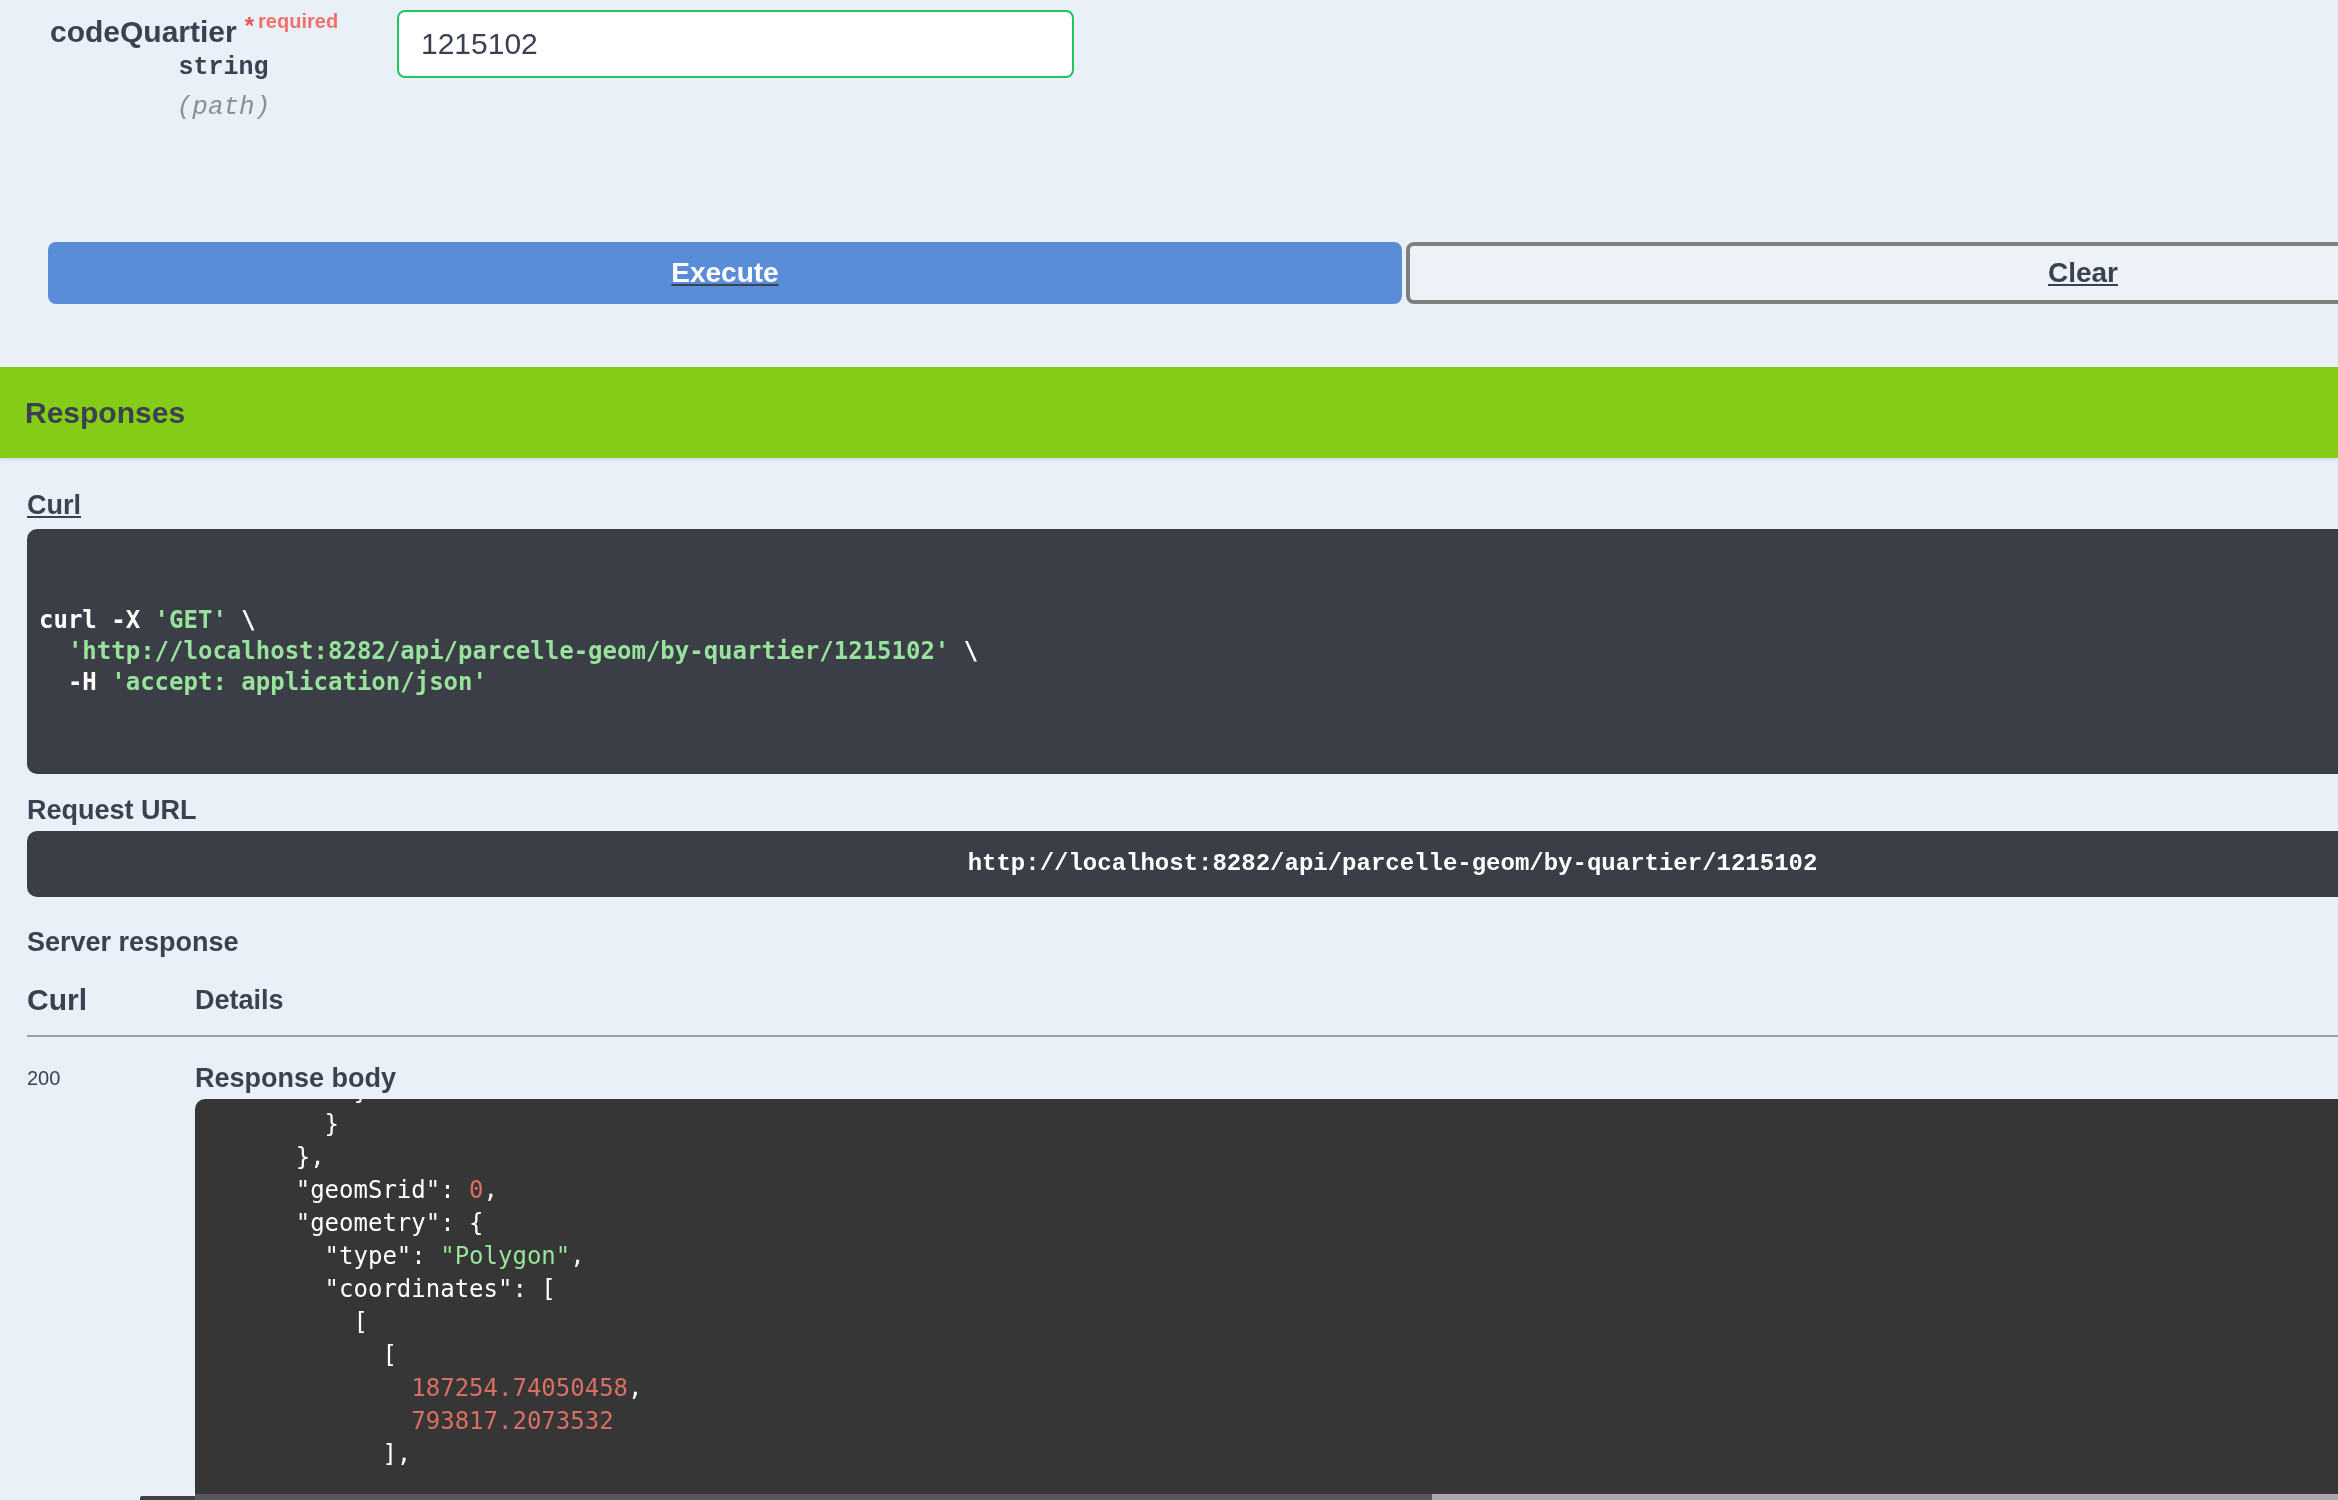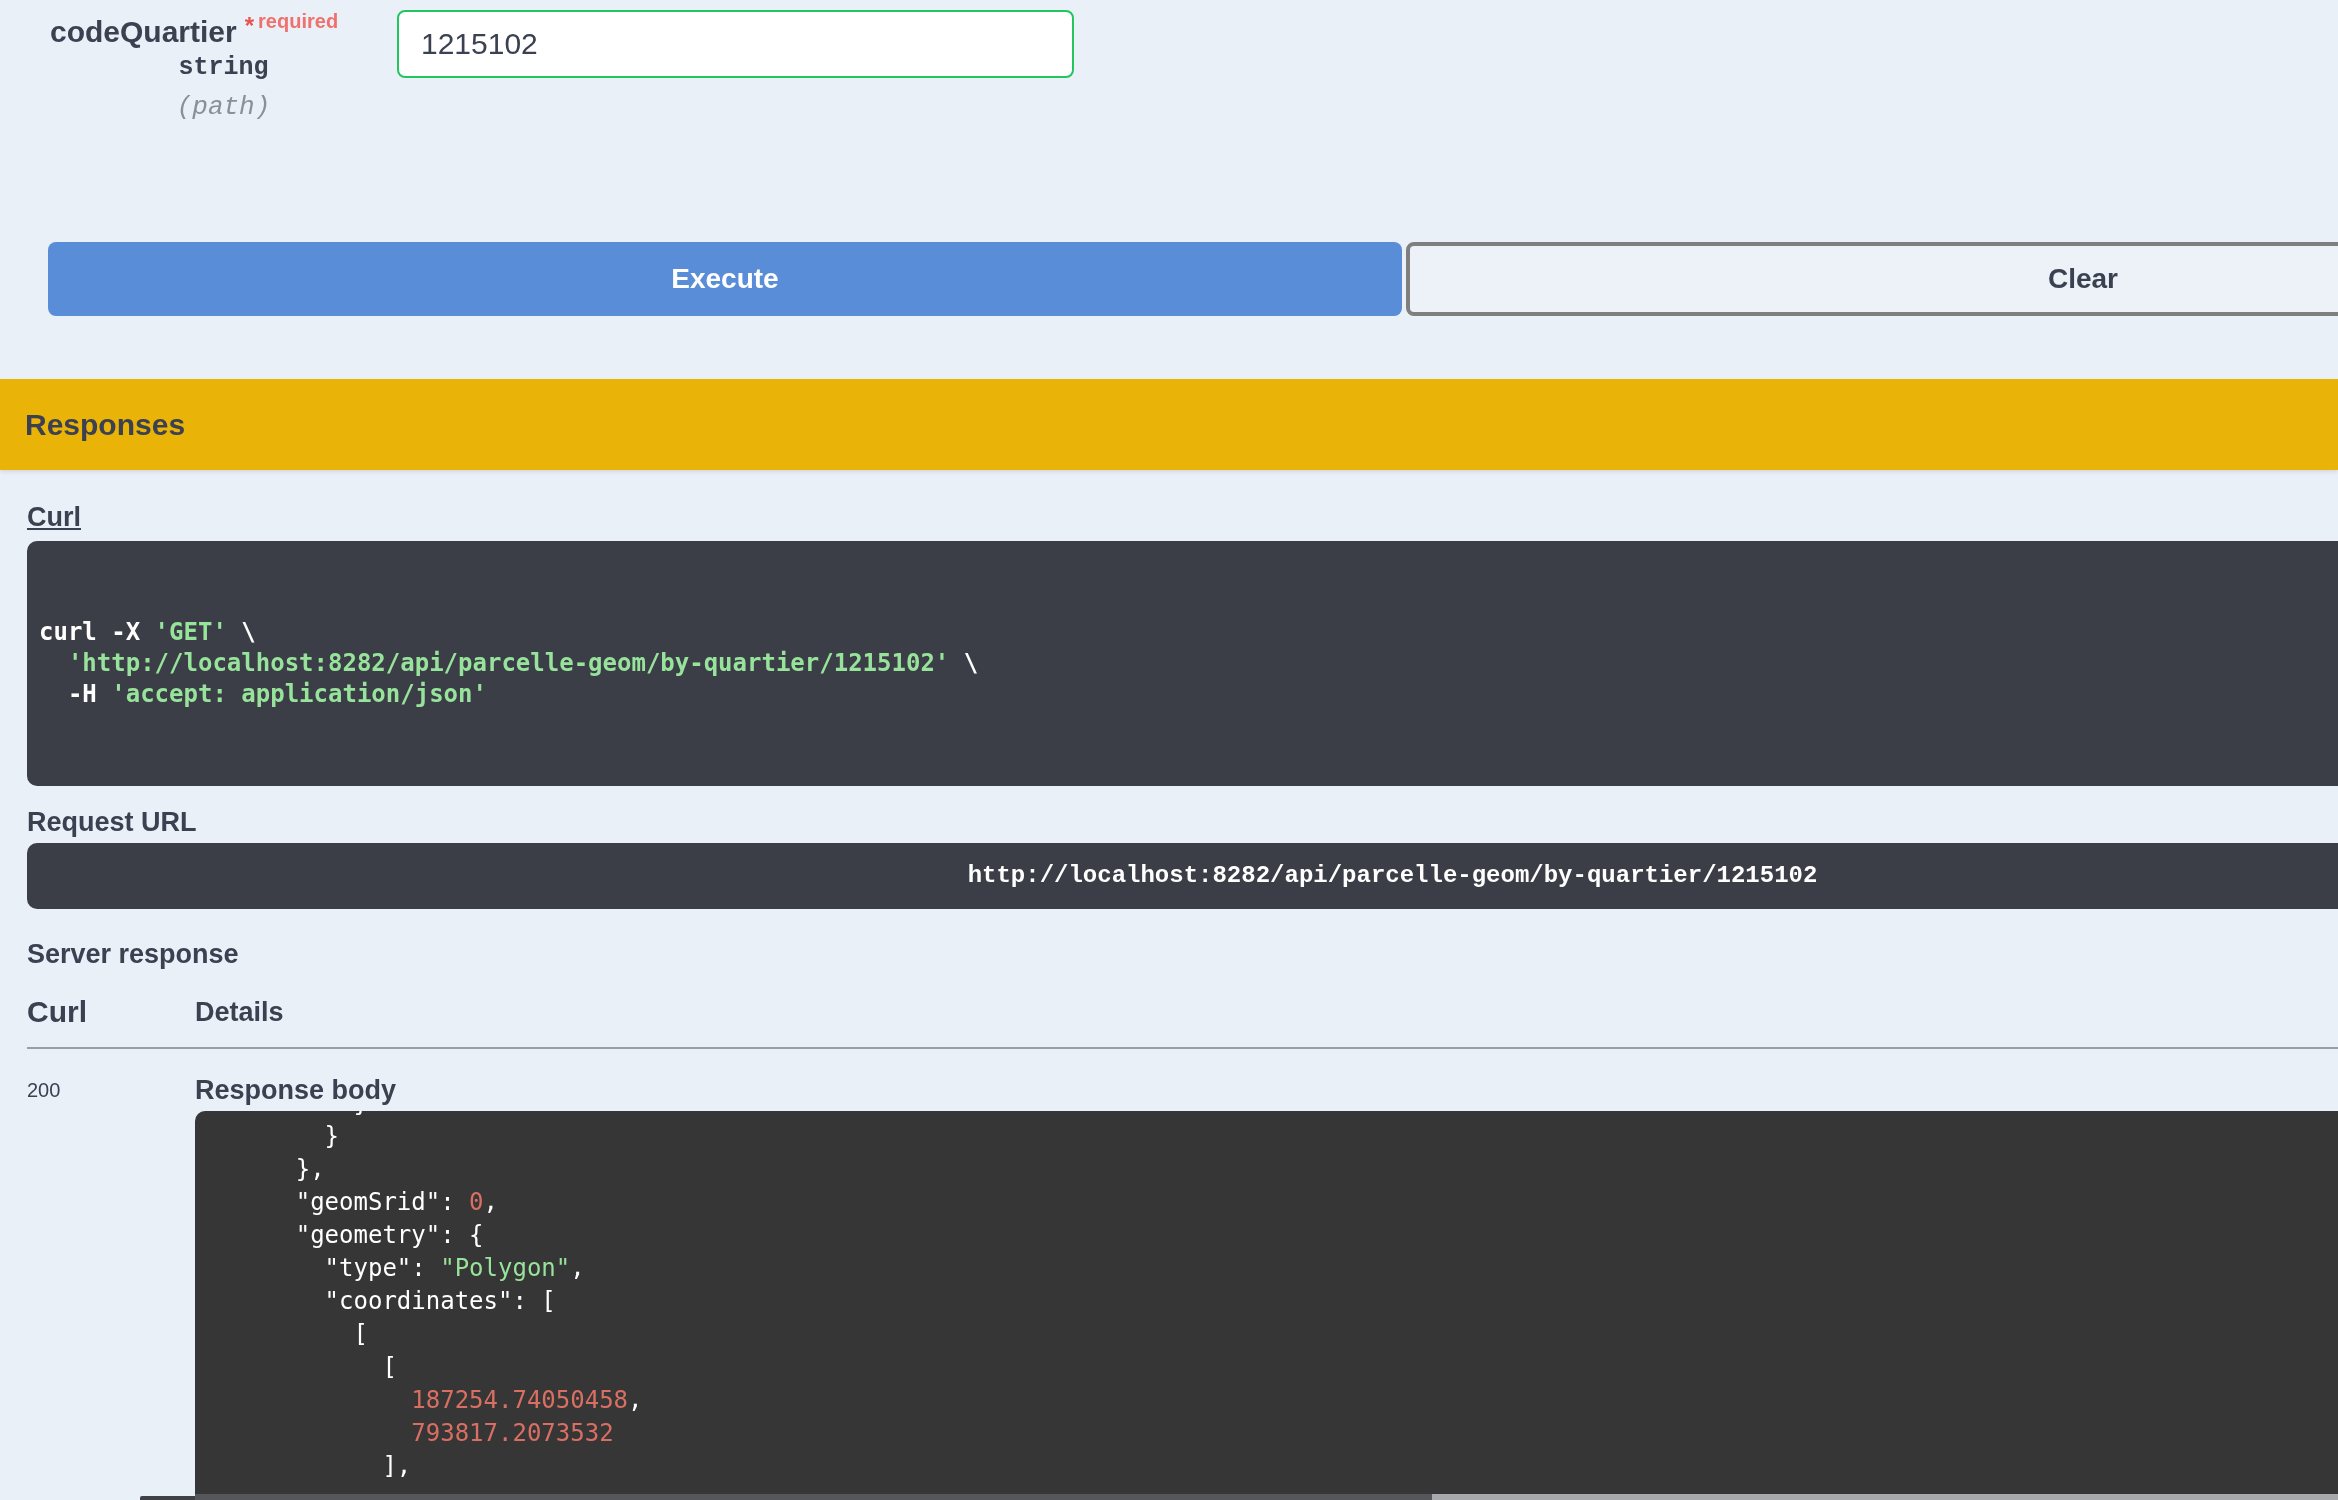--- a/index.html
+++ b/index.html
@@ -22,33 +22,33 @@
   .param-in { font-size: 26px; line-height: 26px; font-style: italic; color: #8b8f96; margin-top: 14px; }
   .param-value-col { margin-top: 10px; }
   .param-input {
     width: 677px; height: 68px; background: #fff;
     border: 2px solid #22c55e; border-radius: 8px;
     font-family: "Liberation Sans", sans-serif;
     font-size: 30px; color: #3b4151; padding: 0 22px; outline: none;
   }
 
   
-  .execute-row { margin: 122px 0 0 48px; display: flex; height: 74px; }
+  .execute-row { margin: 122px 0 0 48px; display: flex; height: 62px; text-decoration: underline; }
   .btn { font-size: 28px; font-weight: 700; cursor: pointer; border-radius: 8px; }
   .btn-execute {
     width: 1354px; flex: none; background: #5a8dd8; color: #fff; border: none;
   }
   .btn-clear {
     width: 1354px; flex: none; margin-left: 4px;
     background: #edf2f9; color: #3b4151; border: 4px solid #7f7f7f;
   }
 
   
   .responses-header {
-    margin-top: 63px; height: 91px; background: #eab308;
+    margin-top: 63px; height: 91px; background: #84cc16;
     box-shadow: 0 2px 4px rgba(0,0,0,0.10);
     display: flex; align-items: center; padding-left: 25px;
     position: relative; z-index: 2;
   }
   .responses-title { font-size: 30px; font-weight: 600; color: #3b4151; }
 
   
   .responses-inner { padding-left: 27px; }
   .block-label { font-size: 27px; line-height: 30px; font-weight: 600; color: #3b4151; }
   .curl-label { margin-top: 32px; text-decoration: underline; }

